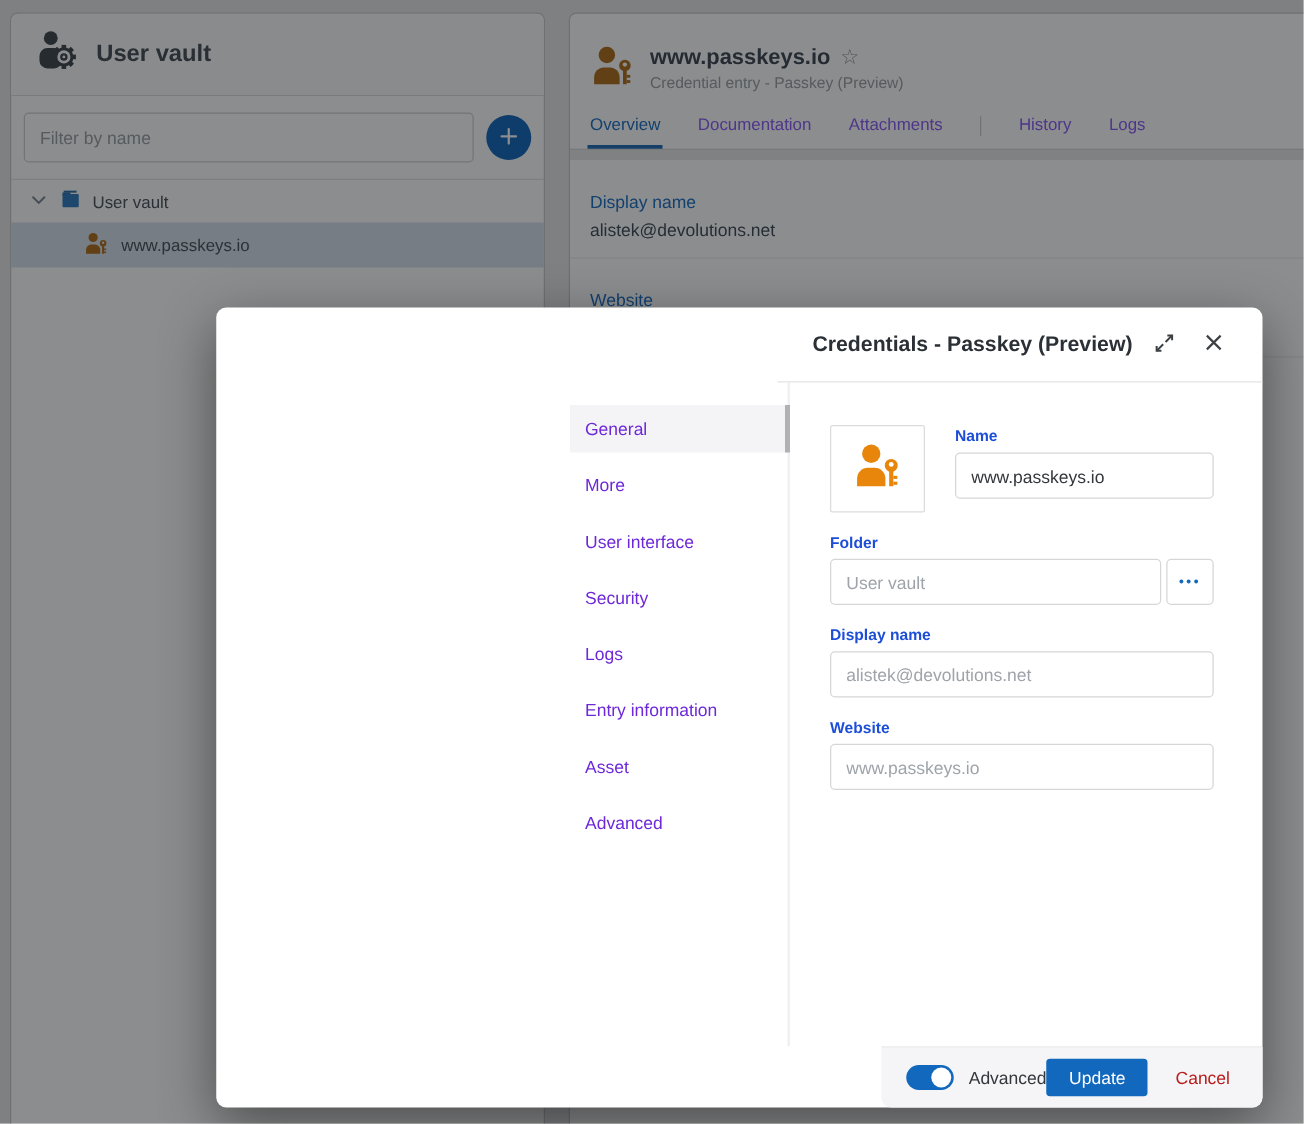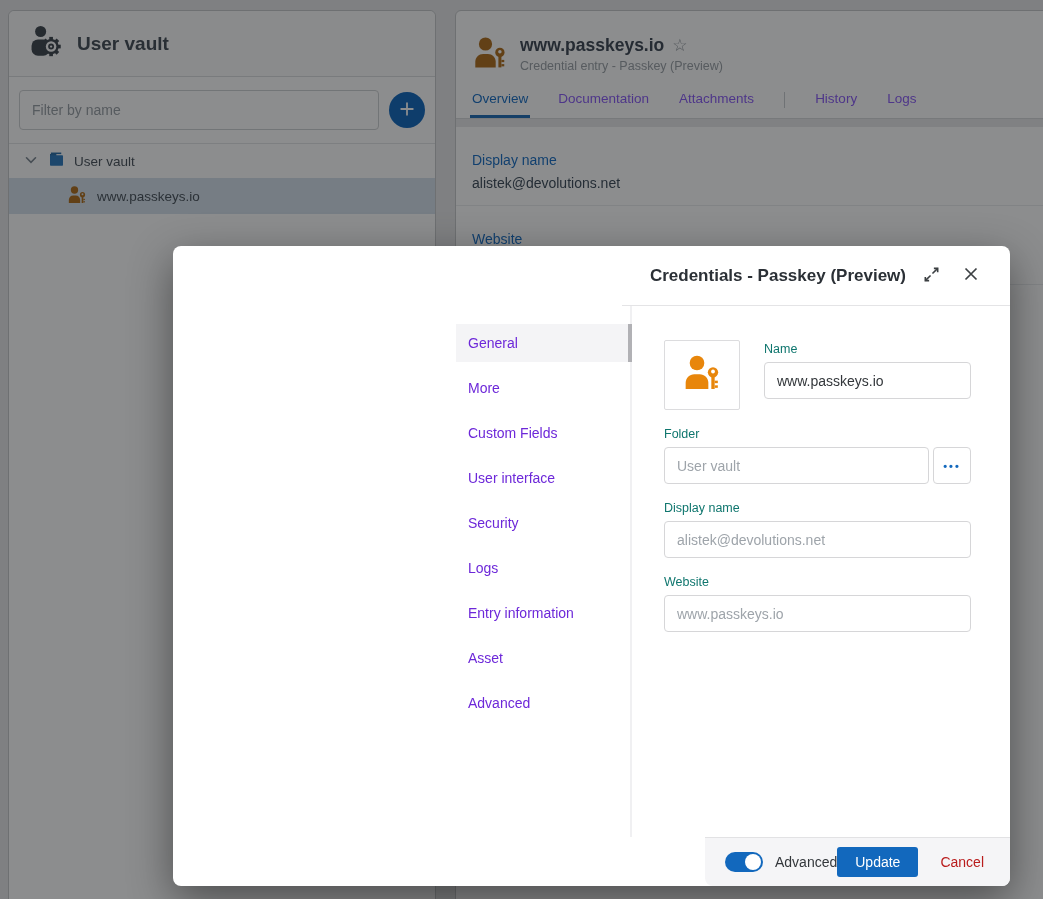--- a/index.html
+++ b/index.html
@@ -88,21 +88,21 @@
   .nav-item.active::after {
     content:""; position:absolute; right:-2px; top:0; bottom:0; width:4px; background:#b1b1b5;
   }
   .m-content { flex:1; padding:34px 39px 0 32px; }
   .name-row { display:flex; gap:24px; }
   .icon-box {
     flex:0 0 76px; width:76px; height:70px; border:1px solid #dcdcde; border-radius:2px;
     display:flex; align-items:center; justify-content:center;
   }
   .name-col { flex:1; padding-top:2px; }
-  .fld-label { font-size:12.5px; color:#0f766e; margin-bottom:6px; }
+  .fld-label { font-size:12.5px; color:#1d4ed8; margin-bottom:6px;font-weight:bold; }
   .txt {
     width:100%; height:37px; border:1px solid #d6d6d8; border-radius:4px;
     padding:0 12px; font-size:14px; color:#33373b; background:#fff; outline:none;
   }
   .txt::placeholder { color:#9ea4aa; }
   .form-field { margin-top:17px; }
   .folder-row { display:flex; gap:4px; }
   .folder-row .txt { flex:1; }
   .browse-btn {
     flex:0 0 38px; width:38px; height:37px; border:1px solid #d6d6d8; border-radius:4px;
@@ -257,21 +257,20 @@
           <path d="M3.5 3.5 14.5 14.5M14.5 3.5 3.5 14.5"></path>
         </svg>
       </span>
     </button>
   </div>
 
   <div class="m-body">
     <nav class="m-nav">
       <div class="nav-item active">General</div>
       <div class="nav-item">More</div>
-      <div class="nav-item">Custom Fields</div>
       <div class="nav-item">User interface</div>
       <div class="nav-item">Security</div>
       <div class="nav-item">Logs</div>
       <div class="nav-item">Entry information</div>
       <div class="nav-item">Asset</div>
       <div class="nav-item">Advanced</div>
     </nav>
 
     <div class="m-content">
       <div class="name-row">

